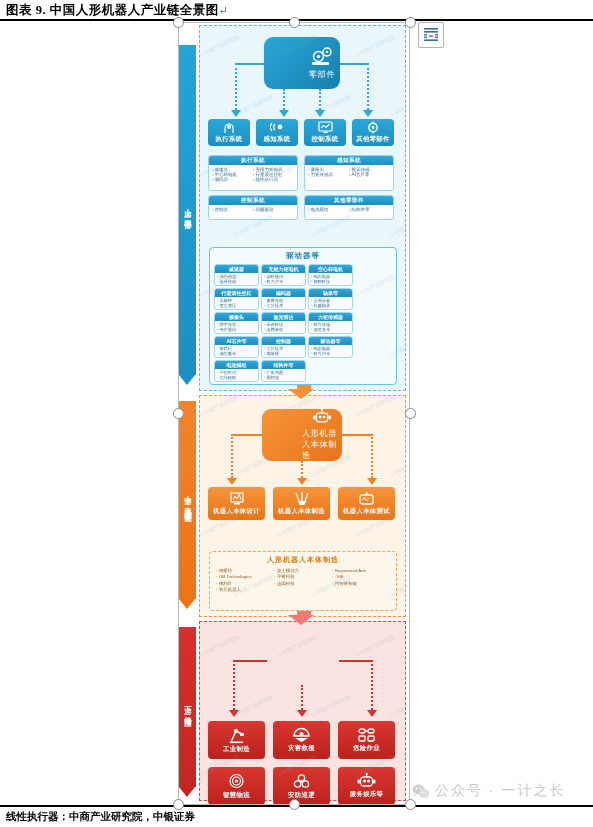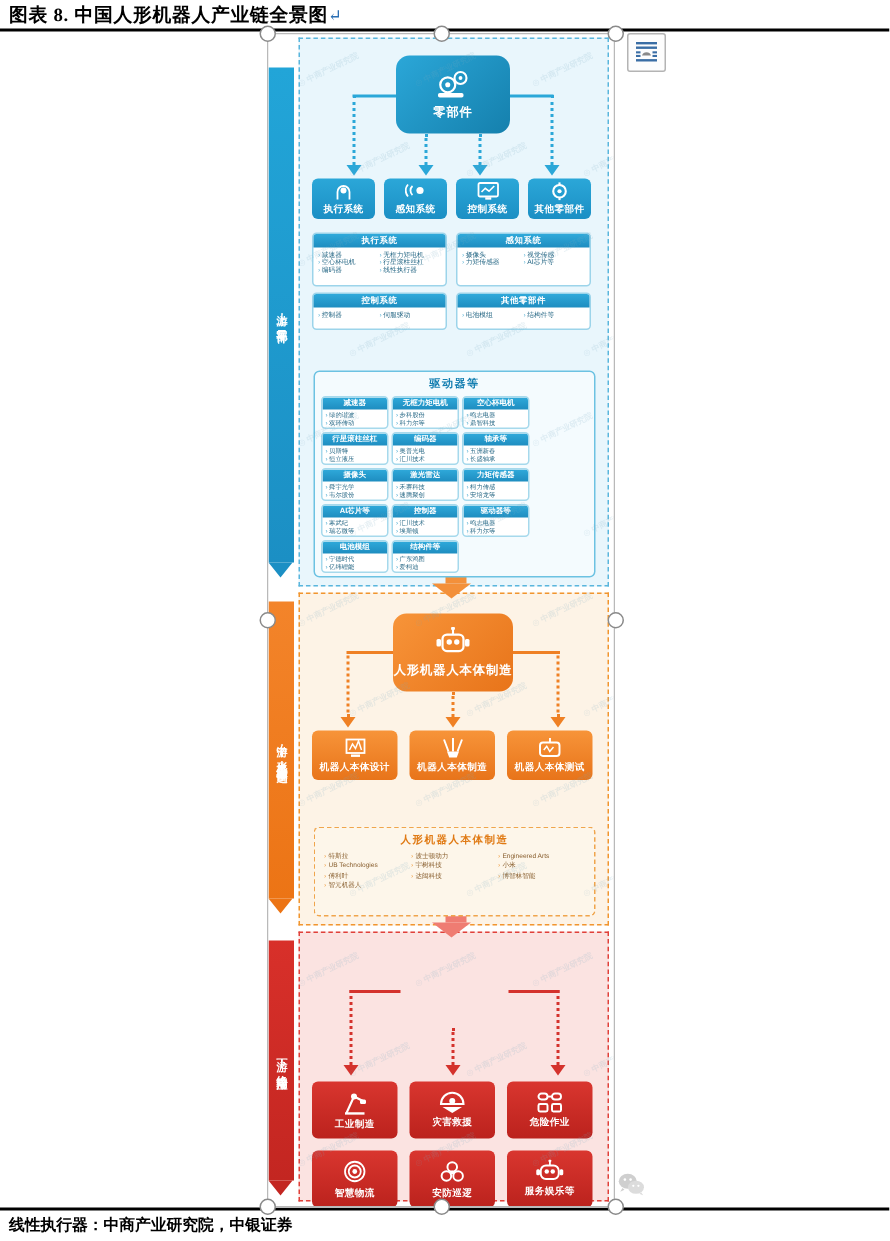--- a/index.html
+++ b/index.html
@@ -73,21 +73,21 @@
 
   
   .big-arrow{ position:absolute; z-index:6; }
   .big-arrow .stem{ margin:0 auto; }
   .big-arrow .head{ width:0; height:0; margin:0 auto; }
 
   
   .hub{
     position:absolute; border-radius:9px; color:#fff; text-align:left;
     display:flex; flex-direction:column; align-items:center; justify-content:center;
-    font-weight:bold; z-index:8;
+    font-weight:normal; z-index:8;padding-left:40px;
   }
   .hub .lbl{ font-size:8.2px; letter-spacing:.6px; margin-top:2px; }
 
   
   .tile{
     position:absolute; border-radius:4px; color:#fff;
     display:flex; flex-direction:column; align-items:center; justify-content:center;
     font-weight:bold; font-size:6.4px; z-index:8; letter-spacing:.3px;
   }
   .tile .t-lbl{ margin-top:1px; }
@@ -151,21 +151,21 @@
     position:absolute; left:412px; top:782px; display:flex; align-items:center; gap:5px;
     color:#c9c9c9; font-size:14px; letter-spacing:2px; z-index:35;
     font-family:"Liberation Sans","DejaVu Sans",sans-serif;
   }
   svg{ display:block; }
 </style>
 </head>
 <body>
 
 <div class="doc-title">
-  <span>图表 8. 中国人形机器人产业链全景图</span><span class="pilcrow">↵</span>
+  <span>图表 9. 中国人形机器人产业链全景图</span><span class="pilcrow">↵</span>
 </div>
 <div class="rule-top"></div>
 <div class="rule-bottom"></div>
 <div class="doc-source">线性执行器：中商产业研究院，中银证券</div>
 
 <div class="sel-frame"></div>
 <div class="handle" style="left:172.5px;top:16.5px;"></div>
 <div class="handle" style="left:288.5px;top:16.5px;"></div>
 <div class="handle" style="left:404.5px;top:16.5px;"></div>
 <div class="handle" style="left:172.5px;top:408px;"></div>
@@ -603,13 +603,14 @@
   <svg width="18" height="15" viewBox="0 0 18 15">
     <ellipse cx="6.5" cy="5.5" rx="6" ry="5" fill="#cfcfcf"></ellipse>
     <path d="M3 10 l-1.5 2.5 2.8-1.3z" fill="#cfcfcf"></path>
     <ellipse cx="12" cy="9.5" rx="5.3" ry="4.4" fill="#dcdcdc"></ellipse>
     <path d="M15.5 13 l1.4 2 -2.6-1.1z" fill="#dcdcdc"></path>
     <circle cx="4.6" cy="4.4" r=".85" fill="#fff"></circle>
     <circle cx="8.4" cy="4.4" r=".85" fill="#fff"></circle>
     <circle cx="10.2" cy="8.5" r=".75" fill="#fff"></circle>
     <circle cx="13.6" cy="8.5" r=".75" fill="#fff"></circle>
   </svg>
+  <span>公众号 · 一计之长</span>
 </div>
 
 </body></html>

